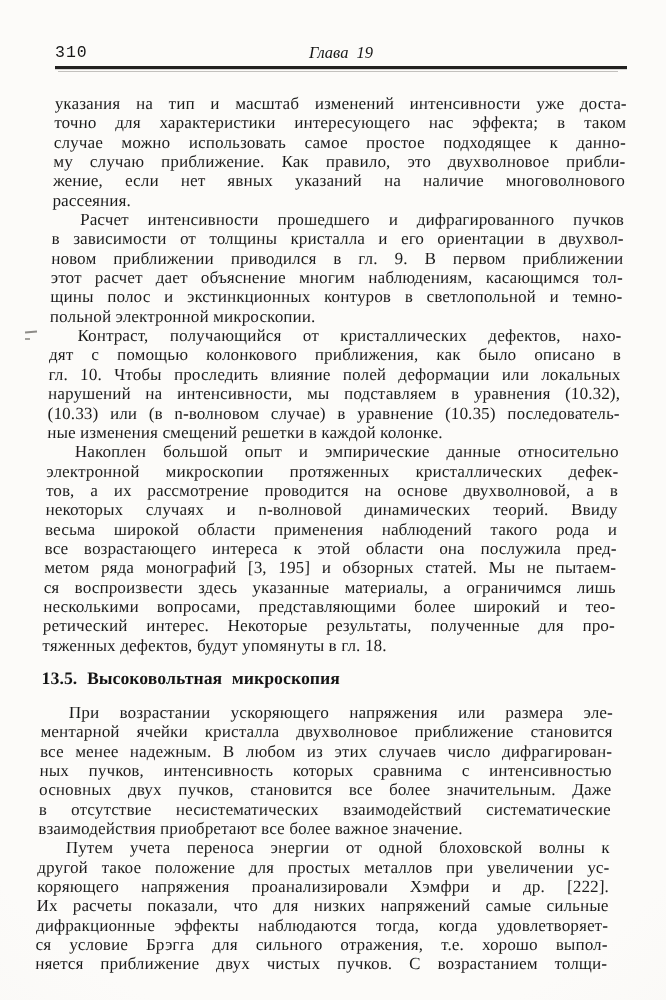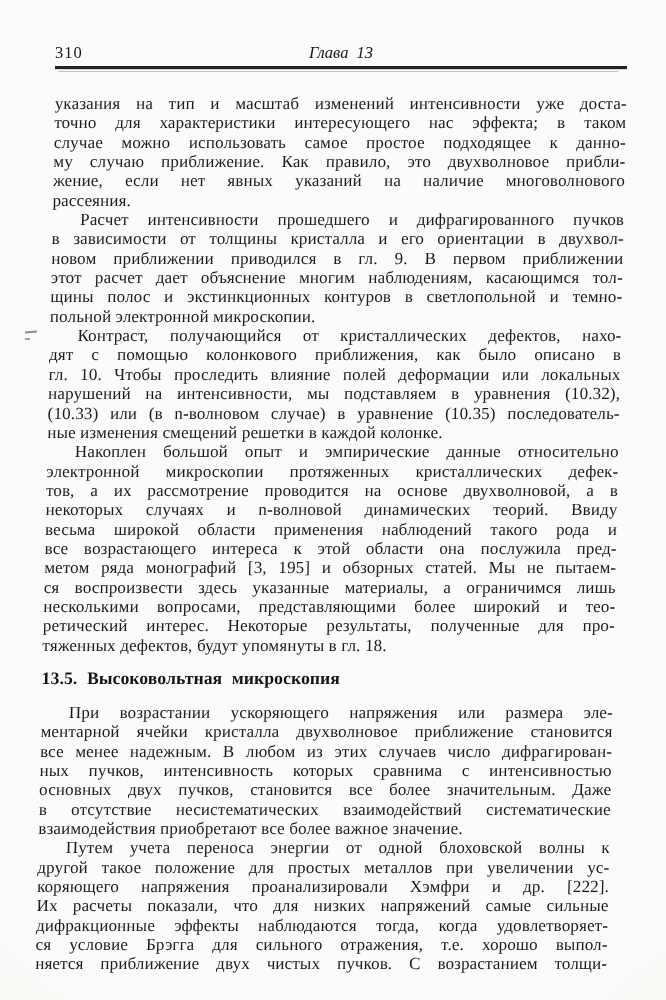--- a/index.html
+++ b/index.html
@@ -20,20 +20,21 @@
   }
 
   
   .runhead-num {
     position: absolute;
     left: 55px;
     top: 43px;
     font-size: 16.5px;
     letter-spacing: 1px;
     color: #161616;
+    font-family: Liberation Mono, monospace;
   }
   .runhead-title {
     position: absolute;
     left: 55px;
     top: 43px;
     width: 572px;
     text-align: center;
     font-style: italic;
     font-size: 16.5px;
     word-spacing: 4px;
@@ -109,21 +110,21 @@
     background: #a3a19c;
   }
 </style>
 </head>
 <body>
 
 <div class="page">
 
   <div class="runhead-num">310</div>
 
-  <div class="runhead-title">Глава 13</div>
+  <div class="runhead-title">Глава 19</div>
 
   <div class="head-rule"></div>
   <div class="head-rule-echo"></div>
 
   <div class="margin-mark">
     <span class="d1"></span>
     <span class="d2"></span>
   </div>
 
   <div class="textblock">

